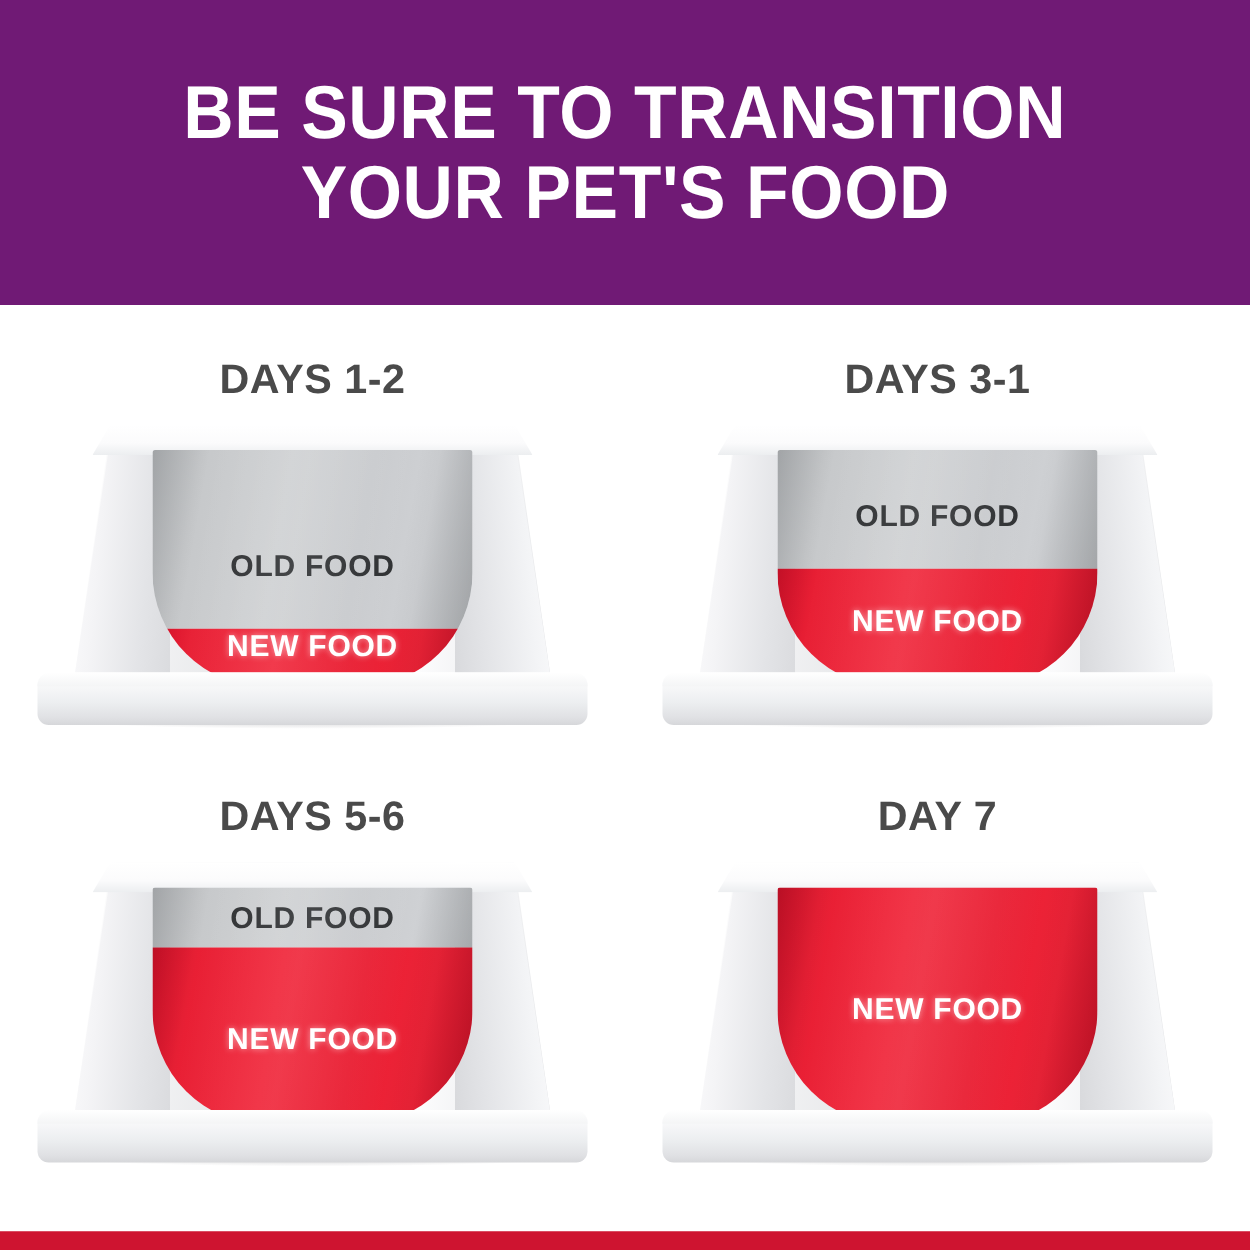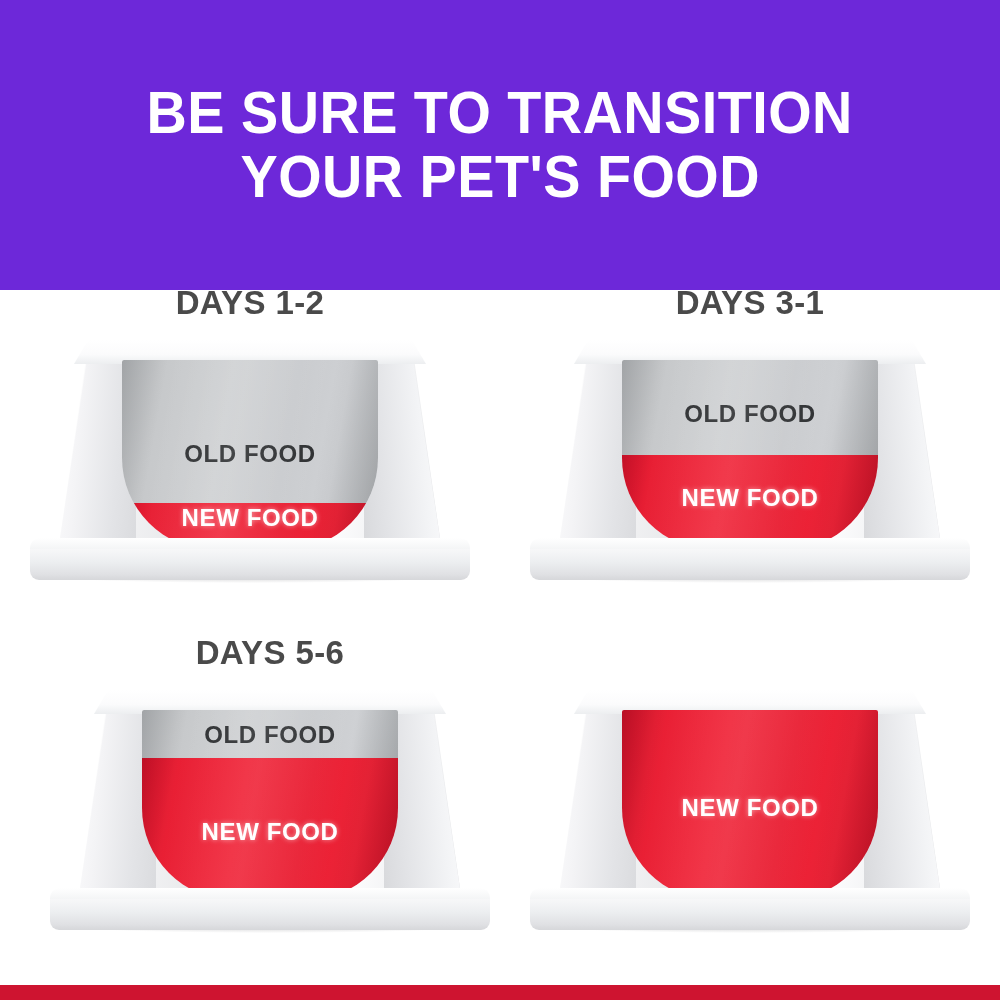--- a/index.html
+++ b/index.html
@@ -20,22 +20,22 @@
     height: 1000px;
     background: #ffffff;
   }
 
   
   .header-banner {
     position: absolute;
     left: 0;
     top: 0;
     width: 1000px;
-    height: 290px;
-    background: #6d28d9;
+    height: 244px;
+    background: #701a75;
     display: flex;
     flex-direction: column;
     align-items: center;
     justify-content: center;
   }
   .header-line {
     color: #ffffff;
     font-family: "Liberation Sans", sans-serif;
     font-weight: bold;
     font-size: 60px;
@@ -65,21 +65,21 @@
     width: 1000px;
     height: 748px;
   }
   .bowl-cell {
     position: absolute;
     width: 500px;
     height: 360px;
   }
   .bowl-cell.c0 { left: 0px;   top: 25px; }
   .bowl-cell.c1 { left: 500px; top: 25px; }
-  .bowl-cell.c2 { left: 0px;   top: 375px; margin-left: 20px; }
+  .bowl-cell.c2 { left: 0px;   top: 375px; }
   .bowl-cell.c3 { left: 500px; top: 375px; }
 
   .bowl-label {
     position: absolute;
     left: 0;
     top: 22px;
     width: 500px;
     text-align: center;
     color: #4A4A4A;
     font-family: "Liberation Sans", sans-serif;
@@ -344,20 +344,21 @@
             </div>
           </div>
           <div class="well-shade"></div>
         </div>
         <div class="bowl-base"></div>
         <div class="bowl-base-top"></div>
       </div>
     </div>
 
     <div class="bowl-cell c3">
+      <div class="bowl-label">DAY 7</div>
       <div class="bowl">
         <div class="bowl-shadow"></div>
         <div class="bowl-shell"></div>
         <div class="bowl-wall-l"></div>
         <div class="bowl-wall-r"></div>
         <div class="bowl-shell-rim"></div>
         <div class="bowl-well">
           <div class="food-stack">
             <div class="food-new pos-ctr">
               <span class="food-label label-new">NEW FOOD</span>

